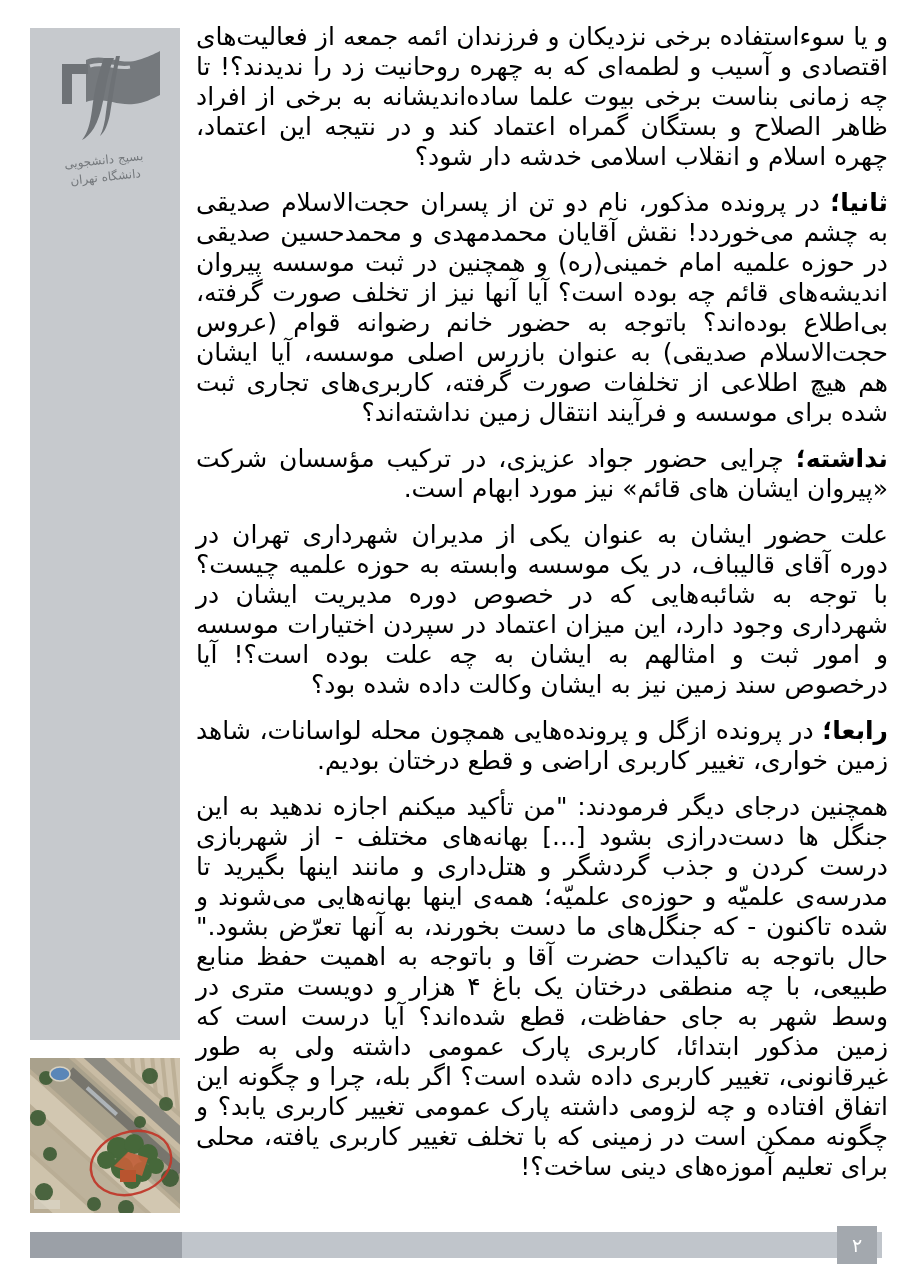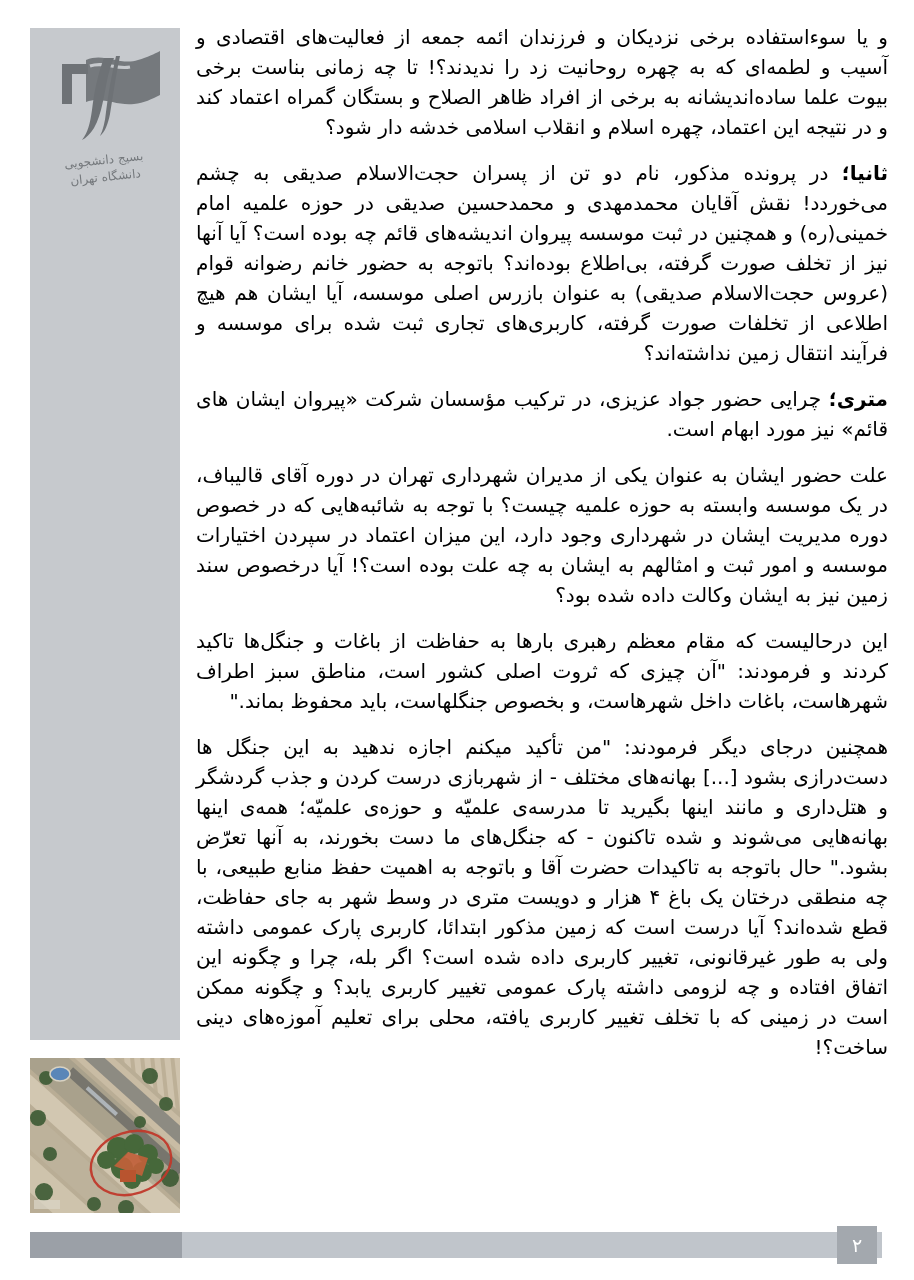--- a/index.html
+++ b/index.html
@@ -65,21 +65,21 @@
   
   .content {
     position: absolute;
     right: 26px;
     top: 22px;
     width: 692px;
     direction: rtl;
     text-align: justify;
     text-align-last: right;
     color: #000000;
-    font-size: 20px;
+    font-size: 25px;
     line-height: 30px;
     font-family: "DejaVu Sans", "Liberation Sans", sans-serif;
   }
   .para {
     margin: 0 0 0 0;
     text-align: justify;
     text-align-last: right;
   }
   .para + .para { margin-top: 16px; }
   .para.gap { }
@@ -192,26 +192,26 @@
     <rect x="4" y="142" width="26" height="9" fill="#d9d4c6" opacity="0.75"></rect>
   </svg>
 </div>
 
 <div class="content">
 
   <p class="para"><span>و یا سوءاستفاده برخی نزدیکان و فرزندان ائمه جمعه از فعالیت‌های اقتصادی و آسیب و لطمه‌ای که به چهره روحانیت زد را ندیدند؟! تا چه زمانی بناست برخی بیوت علما ساده‌اندیشانه به برخی از افراد ظاهر الصلاح و بستگان گمراه اعتماد کند و در نتیجه این اعتماد، چهره اسلام و انقلاب اسلامی خدشه دار شود؟</span></p>
 
   <p class="para gap"><span class="lead">ثانیا؛</span><span> در پرونده مذکور، نام دو تن از پسران حجت‌الاسلام صدیقی به چشم می‌خوردد! نقش آقایان محمدمهدی و محمدحسین صدیقی در حوزه علمیه امام خمینی(ره) و همچنین در ثبت موسسه پیروان اندیشه‌های قائم چه بوده است؟ آیا آنها نیز از تخلف صورت گرفته، بی‌اطلاع بوده‌اند؟ باتوجه به حضور خانم رضوانه قوام (عروس حجت‌الاسلام صدیقی) به عنوان بازرس اصلی موسسه، آیا ایشان هم هیچ اطلاعی از تخلفات صورت گرفته، کاربری‌های تجاری ثبت شده برای موسسه و فرآیند انتقال زمین نداشته‌اند؟</span></p>
 
-  <p class="para gap"><span class="lead">متری؛</span><span> چرایی حضور جواد عزیزی، در ترکیب مؤسسان شرکت «پیروان ایشان های قائم» نیز مورد ابهام است.</span></p>
+  <p class="para gap"><span class="lead">نداشته؛</span><span> چرایی حضور جواد عزیزی، در ترکیب مؤسسان شرکت «پیروان ایشان های قائم» نیز مورد ابهام است.</span></p>
 
   <p class="para"><span>علت حضور ایشان به عنوان یکی از مدیران شهرداری تهران در دوره آقای قالیباف، در یک موسسه وابسته به حوزه علمیه چیست؟ با توجه به شائبه‌هایی که در خصوص دوره مدیریت ایشان در شهرداری وجود دارد، این میزان اعتماد در سپردن اختیارات موسسه و امور ثبت و امثالهم به ایشان به چه علت بوده است؟! آیا درخصوص سند زمین نیز به ایشان وکالت داده شده بود؟</span></p>
 
-
-  <p class="para"><span>این درحالیست که مقام معظم رهبری بارها به حفاظت از باغات و جنگل‌ها تاکید کردند و فرمودند: "آن چیزی که ثروت اصلی کشور است، مناطق سبز اطراف شهرهاست، باغات داخل شهرهاست، و بخصوص جنگلهاست، باید محفوظ بماند."</span></p>
+  <p class="para gap"><span class="lead">رابعا؛</span><span> در پرونده ازگل و پرونده‌هایی همچون محله لواسانات، شاهد زمین خواری، تغییر کاربری اراضی و قطع درختان بودیم.</span></p>
+
 
   <p class="para"><span>همچنین درجای دیگر فرمودند: "من تأکید میکنم اجازه ندهید به این جنگل ها دست‌درازی بشود [...] بهانه‌های مختلف - از شهربازی درست کردن و جذب گردشگر و هتل‌داری و مانند اینها بگیرید تا مدرسه‌ی علمیّه و حوزه‌ی علمیّه؛ همه‌ی اینها بهانه‌هایی می‌شوند و شده تاکنون - که جنگل‌های ما دست بخورند، به آنها تعرّض بشود." حال باتوجه به تاکیدات حضرت آقا و باتوجه به اهمیت حفظ منابع طبیعی، با چه منطقی درختان یک باغ ۴ هزار و دویست متری در وسط شهر به جای حفاظت، قطع شده‌اند؟ آیا درست است که زمین مذکور ابتدائا، کاربری پارک عمومی داشته ولی به طور غیرقانونی، تغییر کاربری داده شده است؟ اگر بله، چرا و چگونه این اتفاق افتاده و چه لزومی داشته پارک عمومی تغییر کاربری یابد؟ و چگونه ممکن است در زمینی که با تخلف تغییر کاربری یافته، محلی برای تعلیم آموزه‌های دینی ساخت؟!</span></p>
 
 </div>
 
 <div class="footer-bar-dark"></div>
 <div class="footer-bar-light"></div>
 <div class="page-badge">
     <span>۲</span>
   </div>

